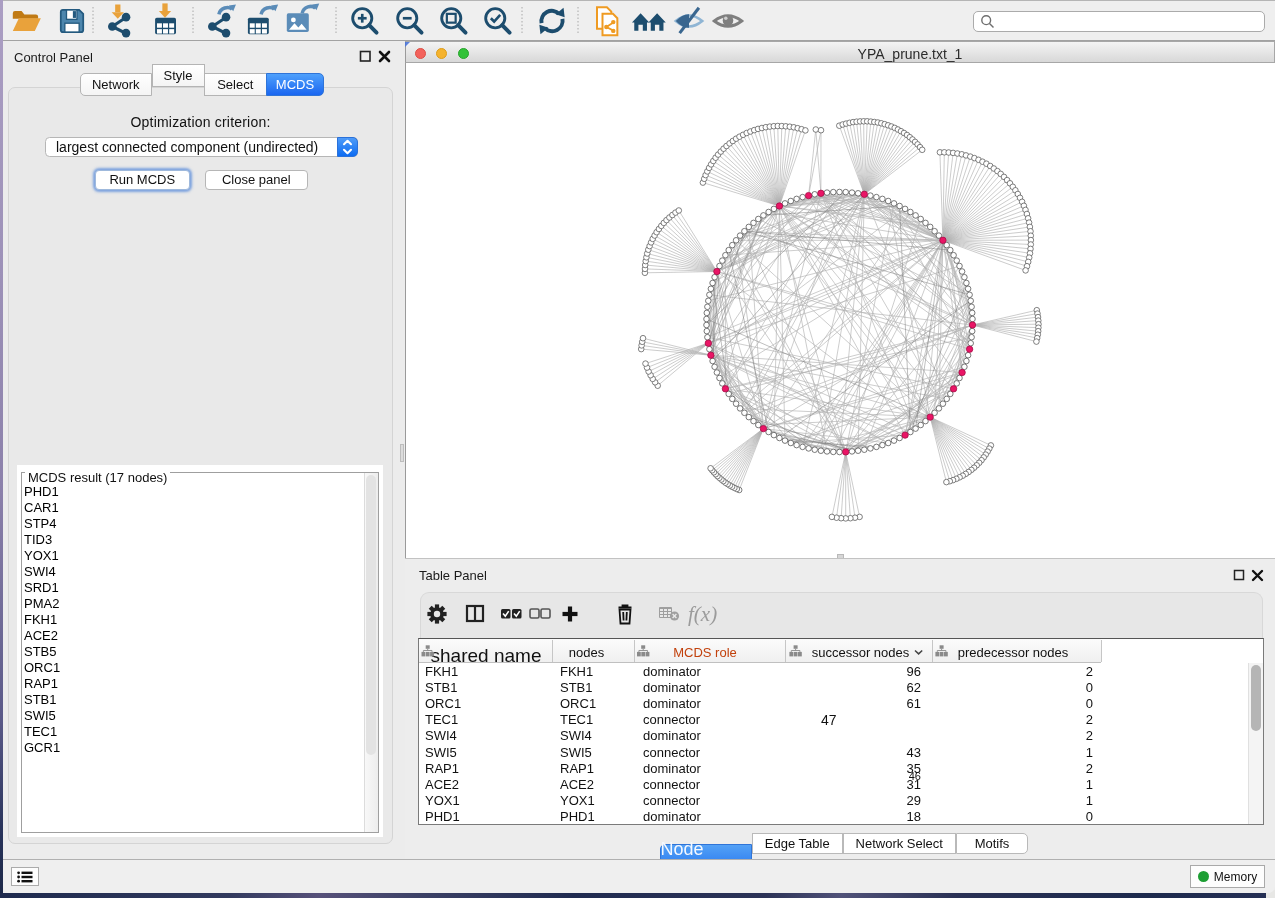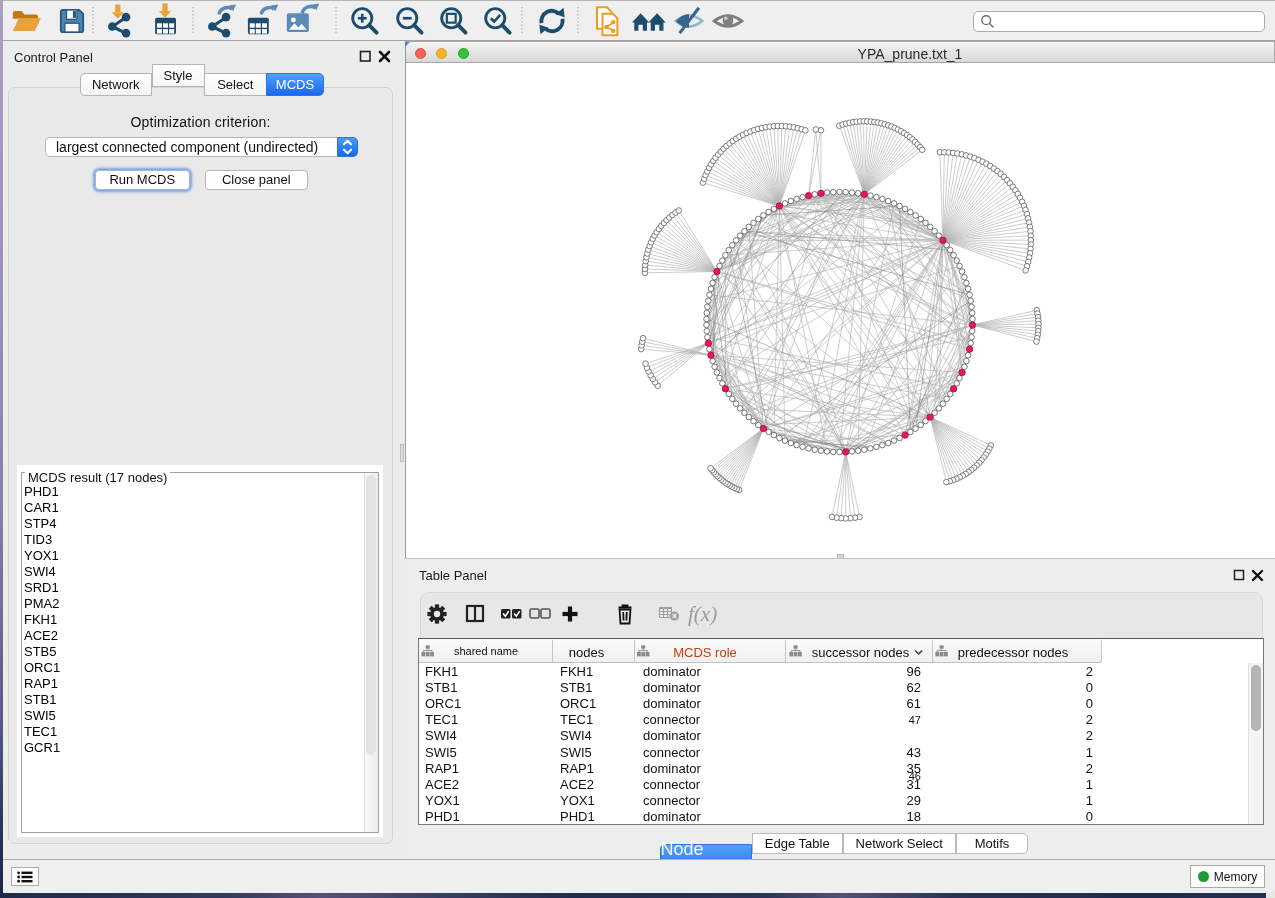--- a/index.html
+++ b/index.html
@@ -1018,21 +1018,21 @@
     </g>
     <text x="284" y="29" font-family="Liberation Serif" font-style="italic" font-size="21" fill="#9b9b9b">f(x)</text>
   </svg>
 <div style="position:absolute;left:417.5px;top:638px;width:846px;height:187px;background:#fff;border:1px solid #7a7a7a;border-top:1.5px solid #555"></div>
 <div style="position:absolute;left:418.5px;top:639px;width:682px;height:24px;background:linear-gradient(#fbfbfb,#f0f0f0);border-bottom:1px solid #c0c0c0"></div>
 <div style="position:absolute;left:551.5px;top:640px;width:1px;height:22px;background:#c6c6c6"></div>
 <div style="position:absolute;left:633.5px;top:640px;width:1px;height:22px;background:#c6c6c6"></div>
 <div style="position:absolute;left:784.5px;top:640px;width:1px;height:22px;background:#c6c6c6"></div>
 <div style="position:absolute;left:931.7px;top:640px;width:1px;height:22px;background:#c6c6c6"></div>
 <div style="position:absolute;left:1100.5px;top:640px;width:1px;height:22px;background:#c6c6c6"></div>
-<div style="position:absolute;left:396px;top:645px;width:180px;text-align:center;font-size:11px;color:#111">shared name</div>
+<div style="position:absolute;left:396px;top:645px;width:180px;text-align:center;font-size:19px;color:#111">shared name</div>
 <div style="position:absolute;left:496.5px;top:645px;width:180px;text-align:center;font-size:13px;color:#111">nodes</div>
 <div style="position:absolute;left:615px;top:645px;width:180px;text-align:center;font-size:13px;color:#c2410c">MCDS role</div>
 <div style="position:absolute;left:770.5px;top:645px;width:180px;text-align:center;font-size:13px;color:#111">successor nodes</div>
 <div style="position:absolute;left:923px;top:645px;width:180px;text-align:center;font-size:13px;color:#111">predecessor nodes</div>
 <svg style="position:absolute;left:0;top:0" width="1275" height="898" viewBox="0 0 1275 898" pointer-events="none">
     <g transform="translate(421.5,645.3)" fill="#8a8a8a">
       <rect x="4.2" y="0" width="4" height="3.5"></rect>
       <rect x="0" y="6.6" width="3.8" height="4.5"></rect>
       <rect x="4.3" y="6.6" width="3.8" height="4.5"></rect>
       <rect x="8.6" y="6.6" width="3.8" height="4.5"></rect>
@@ -1072,21 +1072,21 @@
 <div style="position:absolute;left:821px;top:679.7px;width:100px;height:16.2px;line-height:16.2px;font-size:13px;text-align:right">62</div>
 <div style="position:absolute;left:993px;top:679.7px;width:100px;height:16.2px;line-height:16.2px;font-size:13px;text-align:right">0</div>
 <div style="position:absolute;left:425px;top:695.9000000000001px;width:120px;height:16.2px;line-height:16.2px;font-size:13px">ORC1</div>
 <div style="position:absolute;left:560px;top:695.9000000000001px;width:70px;height:16.2px;line-height:16.2px;font-size:13px">ORC1</div>
 <div style="position:absolute;left:643px;top:695.9000000000001px;width:120px;height:16.2px;line-height:16.2px;font-size:13px">dominator</div>
 <div style="position:absolute;left:821px;top:695.9000000000001px;width:100px;height:16.2px;line-height:16.2px;font-size:13px;text-align:right">61</div>
 <div style="position:absolute;left:993px;top:695.9000000000001px;width:100px;height:16.2px;line-height:16.2px;font-size:13px;text-align:right">0</div>
 <div style="position:absolute;left:425px;top:712.1000000000001px;width:120px;height:16.2px;line-height:16.2px;font-size:13px">TEC1</div>
 <div style="position:absolute;left:560px;top:712.1000000000001px;width:70px;height:16.2px;line-height:16.2px;font-size:13px">TEC1</div>
 <div style="position:absolute;left:643px;top:712.1000000000001px;width:120px;height:16.2px;line-height:16.2px;font-size:13px">connector</div>
-<div style="position:absolute;left:821px;top:712.1000000000001px;width:100px;height:16.2px;line-height:16.2px;font-size:11px;text-align:right">47</div>
+<div style="position:absolute;left:821px;top:712.1000000000001px;width:100px;height:16.2px;line-height:16.2px;font-size:14px;text-align:left">47</div>
 <div style="position:absolute;left:993px;top:712.1000000000001px;width:100px;height:16.2px;line-height:16.2px;font-size:13px;text-align:right">2</div>
 <div style="position:absolute;left:425px;top:728.3000000000002px;width:120px;height:16.2px;line-height:16.2px;font-size:13px">SWI4</div>
 <div style="position:absolute;left:560px;top:728.3000000000002px;width:70px;height:16.2px;line-height:16.2px;font-size:13px">SWI4</div>
 <div style="position:absolute;left:643px;top:728.3000000000002px;width:120px;height:16.2px;line-height:16.2px;font-size:13px">dominator</div>
 <div style="position:absolute;left:821px;top:768px;width:100px;height:16.2px;line-height:16.2px;font-size:11px;text-align:right">46</div>
 <div style="position:absolute;left:993px;top:728.3000000000002px;width:100px;height:16.2px;line-height:16.2px;font-size:13px;text-align:right">2</div>
 <div style="position:absolute;left:425px;top:744.5000000000002px;width:120px;height:16.2px;line-height:16.2px;font-size:13px">SWI5</div>
 <div style="position:absolute;left:560px;top:744.5000000000002px;width:70px;height:16.2px;line-height:16.2px;font-size:13px">SWI5</div>
 <div style="position:absolute;left:643px;top:744.5000000000002px;width:120px;height:16.2px;line-height:16.2px;font-size:13px">connector</div>
 <div style="position:absolute;left:821px;top:744.5000000000002px;width:100px;height:16.2px;line-height:16.2px;font-size:13px;text-align:right">43</div>

